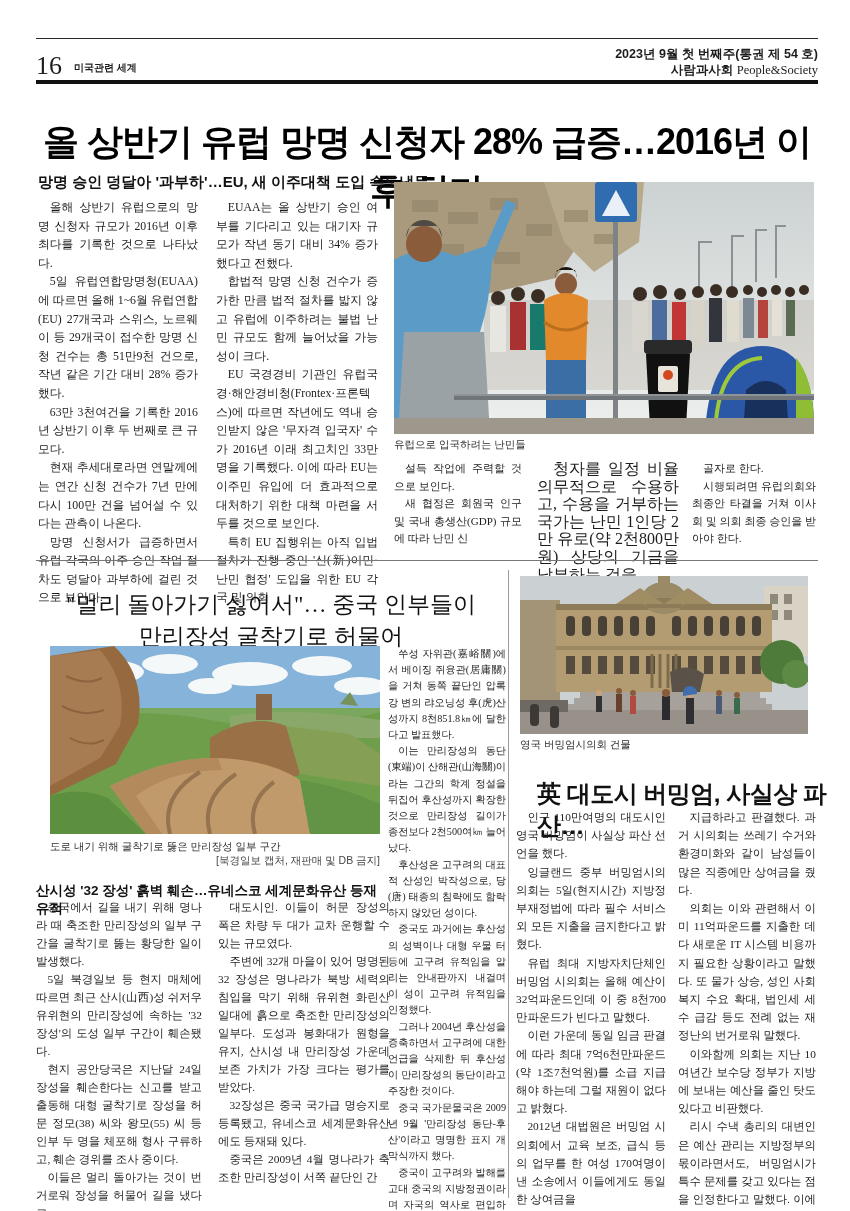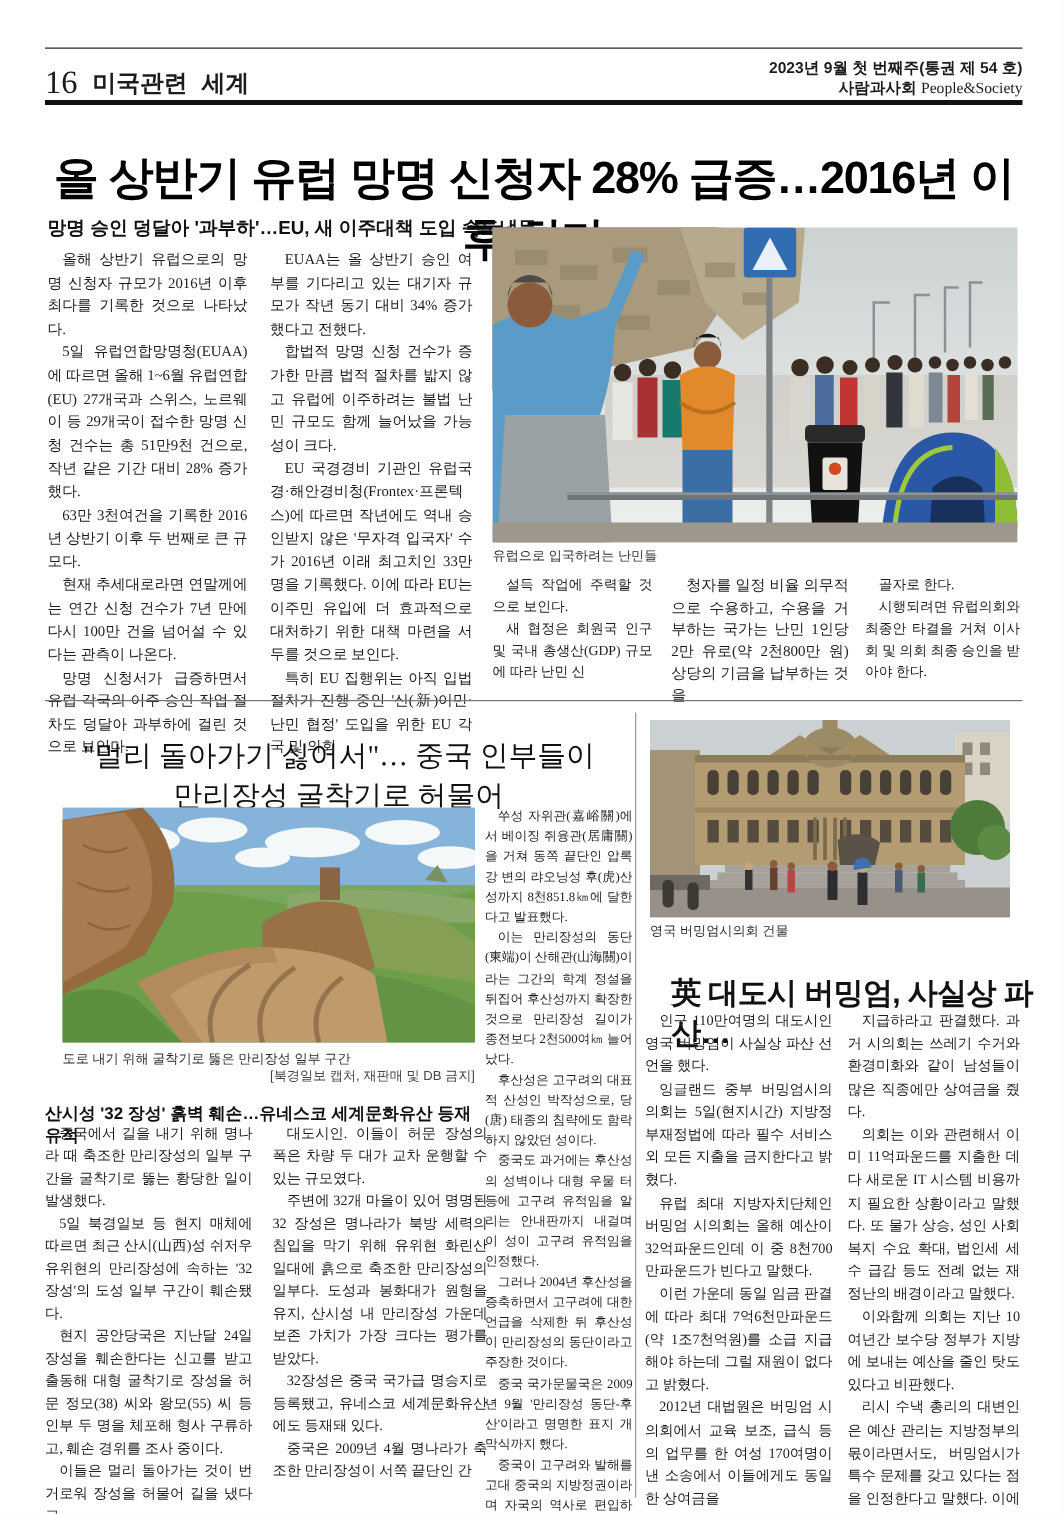--- a/index.html
+++ b/index.html
@@ -7,21 +7,21 @@
         color:#1c1c1c;font-family:"Liberation Serif",serif;overflow:hidden;}
   .rule-thin{position:absolute;left:36px;right:32px;height:0;border-top:1.5px solid #2a2a2a;}
   .rule-thick{position:absolute;left:36px;right:32px;height:0;border-top:4px solid #111;}
   .vrule{position:absolute;width:0;border-left:1px solid #9a9a9a;}
 
   
   .hdr{position:absolute;left:36px;right:32px;top:42px;height:36px;display:flex;
        justify-content:space-between;align-items:flex-end;}
   .hdr-left{display:flex;align-items:flex-end;gap:12px;}
   .page-num{font-family:"Liberation Serif",serif;font-size:26px;line-height:24px;}
-  .section-name{font-family:Liberation Mono, monospace;font-weight:bold;font-size:19px;line-height:20px;}
+  .section-name{font-family:Liberation Sans, sans-serif;font-weight:bold;font-size:10px;line-height:20px;}
   .hdr-right{text-align:right;font-family:"Liberation Sans",sans-serif;font-size:12.5px;line-height:16px;}
   .issue-line{font-weight:bold;}
   .brand-kr{font-weight:bold;}
   .brand-en{font-family:"Liberation Serif",serif;font-weight:normal;}
 
   
   .headline1{position:absolute;left:36px;right:32px;top:94px;text-align:center;
     font-family:"Liberation Sans",sans-serif;font-weight:800;font-size:36px;
     letter-spacing:-1px;color:#000;}
   .subhead1{position:absolute;left:38px;top:161px;font-family:"Liberation Sans",sans-serif;
@@ -186,21 +186,21 @@
       <rect x="60" y="212" width="360" height="6" fill="#6f7578"></rect>
       <rect x="60" y="212" width="360" height="2" fill="#8d9397"></rect>
     </svg>
   </figure>
   <div class="col caption" style="left:394px;top:438px;">유럽으로 입국하려는 난민들</div>
 
   <div class="col bodytext" style="left:394px;top:460px;width:128px;font-size:11px;line-height:17.6px;">
     <p>설득 작업에 주력할 것으로 보인다.</p>
     <p>새 협정은 회원국 인구 및 국내 총생산(GDP) 규모에 따라 난민 신</p>
   </div>
-  <div class="col bodytext" style="left:537px;top:460px;width:142px;font-size:12px;line-height:17.6px;">
+  <div class="col bodytext" style="left:537px;top:460px;width:142px;font-size:16px;line-height:17.6px;">
     <p>청자를 일정 비율 의무적으로 수용하고, 수용을 거부하는 국가는 난민 1인당 2만 유로(약 2천800만 원) 상당의 기금을 납부하는 것을</p>
   </div>
   <div class="col bodytext" style="left:692px;top:460px;width:124px;font-size:11px;line-height:17.6px;">
     <p>골자로 한다.</p>
     <p>시행되려면 유럽의회와 최종안 타결을 거쳐 이사회 및 의회 최종 승인을 받아야 한다.</p>
   </div>
 
   <div class="rule-thin" style="top:560px;border-top-width:1px;border-color:#777;"></div>
   <div class="vrule" style="left:508px;top:570px;height:628px;"></div>
 
@@ -387,19 +387,19 @@
       <div class="bodytext">
         <p>인구 110만여명의 대도시인 영국 버밍엄이 사실상 파산 선언을 했다.</p>
         <p>잉글랜드 중부 버밍엄시의 의회는 5일(현지시간) 지방정부재정법에 따라 필수 서비스 외 모든 지출을 금지한다고 밝혔다.</p>
         <p>유럽 최대 지방자치단체인 버밍엄 시의회는 올해 예산이 32억파운드인데 이 중 8천700만파운드가 빈다고 말했다.</p>
         <p>이런 가운데 동일 임금 판결에 따라 최대 7억6천만파운드(약 1조7천억원)를 소급 지급해야 하는데 그럴 재원이 없다고 밝혔다.</p>
         <p>2012년 대법원은 버밍엄 시의회에서 교육 보조, 급식 등의 업무를 한 여성 170여명이 낸 소송에서 이들에게도 동일한 상여금을</p>
       </div>
     </div>
     <div class="col bodytext" style="left:162px;top:240px;width:138px;">
       <p>지급하라고 판결했다. 과거 시의회는 쓰레기 수거와 환경미화와 같이 남성들이 많은 직종에만 상여금을 줬다.</p>
-      <p>의회는 이와 관련해서 이미 11억파운드를 지출한 데다 새로운 IT 시스템 비용까지 필요한 상황이라고 말했다. 또 물가 상승, 성인 사회복지 수요 확대, 법인세 세수 급감 등도 전례 없는 재정난의 배경이라고 말했다.</p>
+      <p>의회는 이와 관련해서 이미 11억파운드를 지출한 데다 새로운 IT 시스템 비용까지 필요한 상황이라고 말했다. 또 물가 상승, 성인 사회복지 수요 확대, 법인세 세수 급감 등도 전례 없는 재정난의 번거로워 말했다.</p>
       <p>이와함께 의회는 지난 10여년간 보수당 정부가 지방에 보내는 예산을 줄인 탓도 있다고 비판했다.</p>
       <p>리시 수낵 총리의 대변인은 예산 관리는 지방정부의 몫이라면서도, 버밍엄시가 특수 문제를 갖고 있다는 점을 인정한다고 말했다. 이에 앞서 크로이든, 워킹 등 몇몇 지자체도 균형 예산을 운영할 수 없다며 역시 파산 선언을 했다.</p>
     </div>
   </section>
 
 </div>
 
 </body></html>

